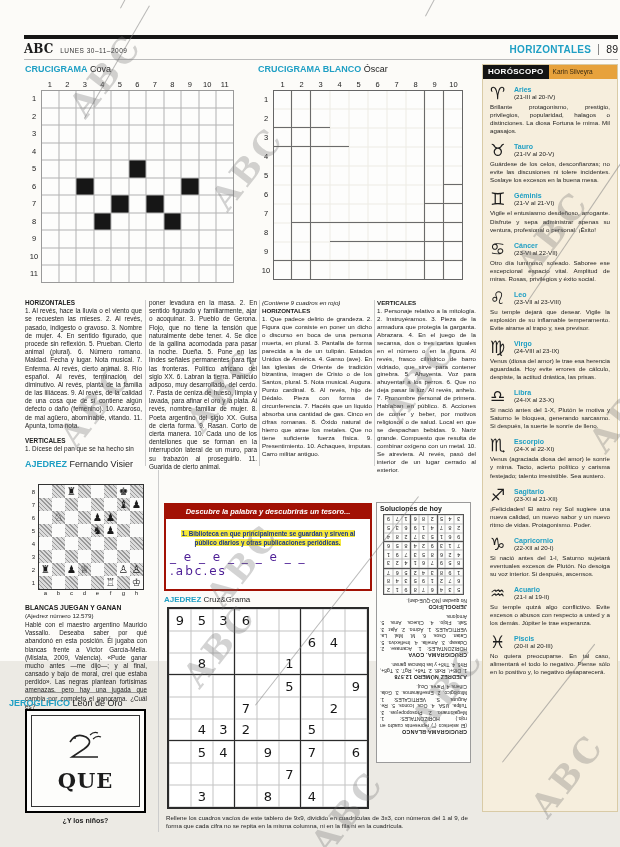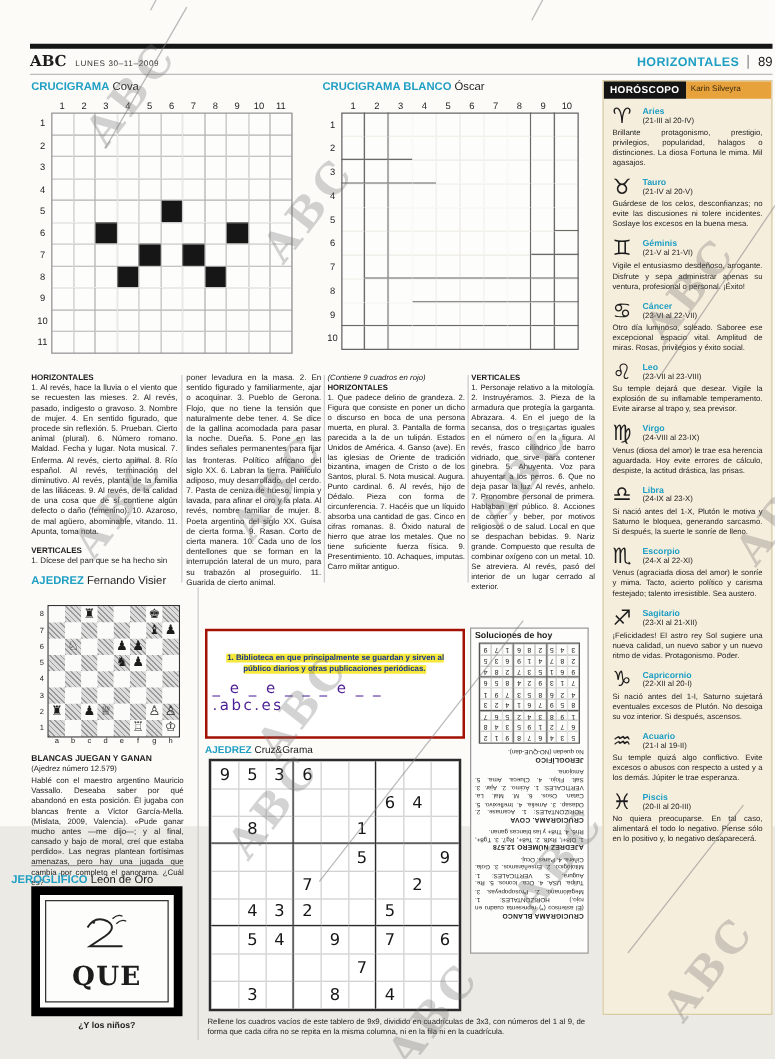--- a/index.html
+++ b/index.html
@@ -74,21 +74,21 @@
   #ranks div{height:13px;font-size:6px;display:flex;align-items:center;justify-content:center}
   #files{position:absolute;left:39px;top:590px;display:flex}
   #files div{width:13px;font-size:6px;text-align:center}
   #chess-info{position:absolute;left:25px;top:604px;width:122px}
   .ch-head{font-size:6.8px;font-weight:700}
   .ch-sub{font-size:6.2px;margin:1px 0 2px}
   .ch-text{font-size:6.3px;line-height:1.3;text-align:justify}
   .hrule{position:absolute;left:25px;top:692px;width:122px;height:1px;background:#999}
 
   
-  #jero-box{position:absolute;left:25px;top:709px;width:121px;height:104px;border:7px solid #000000;padding:4px;background:#fdfdfb}
+  #jero-box{position:absolute;left:25px;top:709px;width:121px;height:104px;border:2px solid #000000;padding:4px;background:#fdfdfb}
   #jero-inner{border:1px solid #333;height:100%;display:flex;flex-direction:column;align-items:center;justify-content:center;gap:5px}
   .jero-word{font-size:21px;font-weight:700;letter-spacing:1px;font-family:"DejaVu Serif",serif}
   #jero-caption{position:absolute;left:25px;top:817px;width:121px;font-size:7px;font-weight:700;text-align:center}
 
   
   #ad{position:absolute;left:164px;top:503px;width:208px;height:88px;background:#a21104;padding:2px;display:flex;flex-direction:column}
   .ad-head{color:#fff;font-size:7.5px;font-weight:700;font-style:italic;text-align:center;padding:2px 0 3px}
   .ad-body{background:#fff;flex:1;display:flex;flex-direction:column;align-items:center;justify-content:center;padding:2px 4px;gap:3px}
   .ad-def{font-size:6.3px;font-weight:700;color:#15338f;text-align:center;line-height:1.4}
   .ad-def .hl{background:#f6e93b;padding:0 1px}
@@ -702,20 +702,21 @@
         <path d="M10,13 Q16,3 26,8 Q34,13 24,20 Q18,24 12,28 L38,28" fill="none" stroke="#222" stroke-width="1.6"></path>
         <path d="M30,6 q4,-4 8,-2 M33,10 q4,-4 8,-2" fill="none" stroke="#222" stroke-width="1.1"></path>
         <circle cx="15" cy="9" r="1" fill="#222"></circle>
       </svg>
       <div class="jero-word">QUE</div>
     </div>
   </div>
   <div id="jero-caption">¿Y los niños?</div>
 
   <div id="ad">
+    <div class="ad-head">Descubre la palabra y descubrirás un tesoro...</div>
     <div class="ad-body">
       <div class="ad-def"><span class="hl">1. Biblioteca en que principalmente se guardan y sirven al público diarios y otras publicaciones periódicas.</span></div>
       <div class="ad-blanks">_ e _ e _ _ _ e _ _ .abc.es</div>
     </div>
   </div>
 
   <div class="sec-title t-sudoku">
     <span class="t">AJEDREZ</span>
     <span class="a">Cruz&amp;Grama</span>
   </div>

